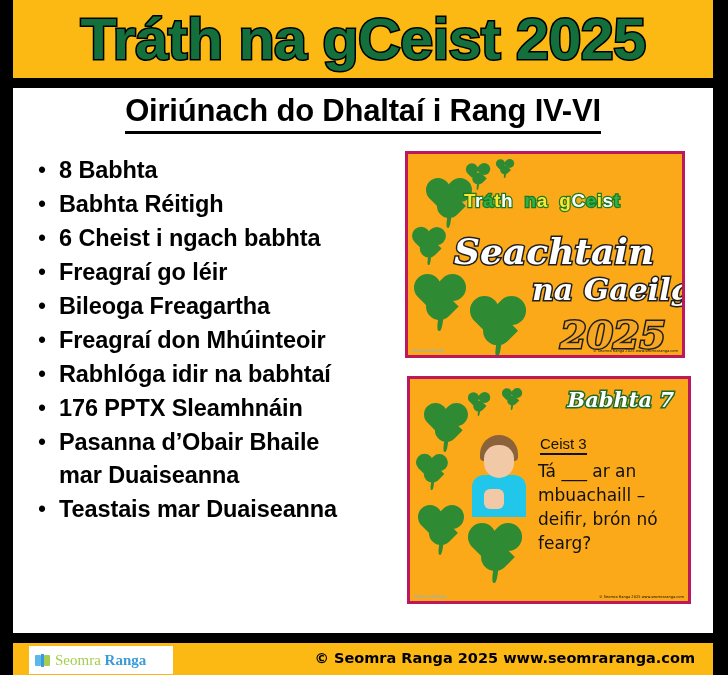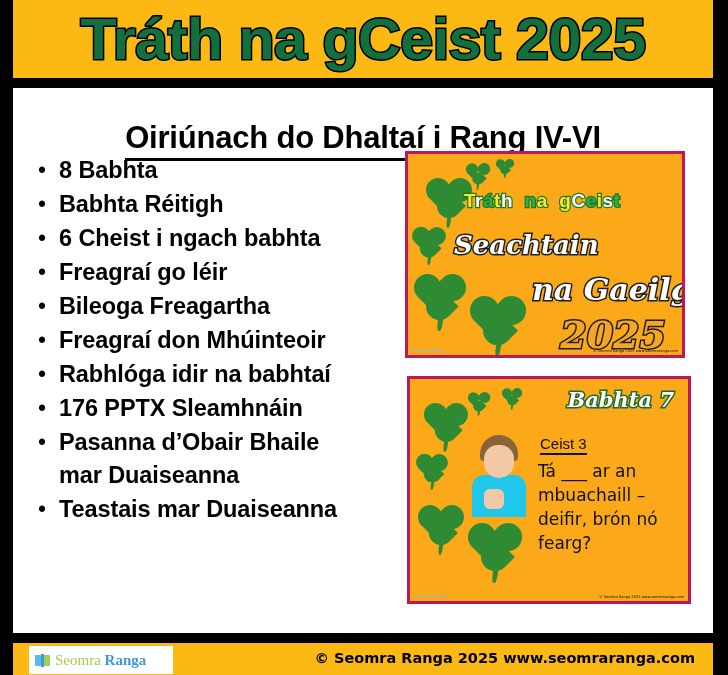--- a/index.html
+++ b/index.html
@@ -27,21 +27,21 @@
     transform:scaleX(1.02);
   }
 
   
   .sheet {
     position:absolute; left:13px; top:88px; width:700px; height:545px;
     background:#ffffff;
   }
 
   .subtitle-wrap {
-    margin-top:32px;
+    margin-top:5px;
     text-align:center;
   }
   .subtitle {
     display:inline-block;
     font-size:31px; font-weight:bold; color:#000;
     border-bottom:3px solid #000;
     padding-bottom:2px;
     letter-spacing:-0.2px;
     white-space:nowrap;
   }
@@ -118,21 +118,21 @@
 
   .ts-script {
     position:absolute;
     font-family:"DejaVu Serif", serif;
     font-style:italic; font-weight:bold;
     color:#FFFFFF;
     -webkit-text-stroke:3px #1F1F1F;
     paint-order:stroke fill;
     white-space:nowrap;
   }
-  .ts-seachtain { left:46px; top:76px; font-size:26px; }
+  .ts-seachtain { left:46px; top:76px; font-size:36px; }
   .ts-gaeilge   { left:124px; top:118px; font-size:30px; }
   .ts-2025 {
     position:absolute; right:16px; top:158px;
     font-family:"DejaVu Serif", serif;
     font-style:italic; font-weight:bold;
     font-size:38px; color:#F5A623;
     -webkit-text-stroke:3px #1F1F1F;
     paint-order:stroke fill;
   }
 

